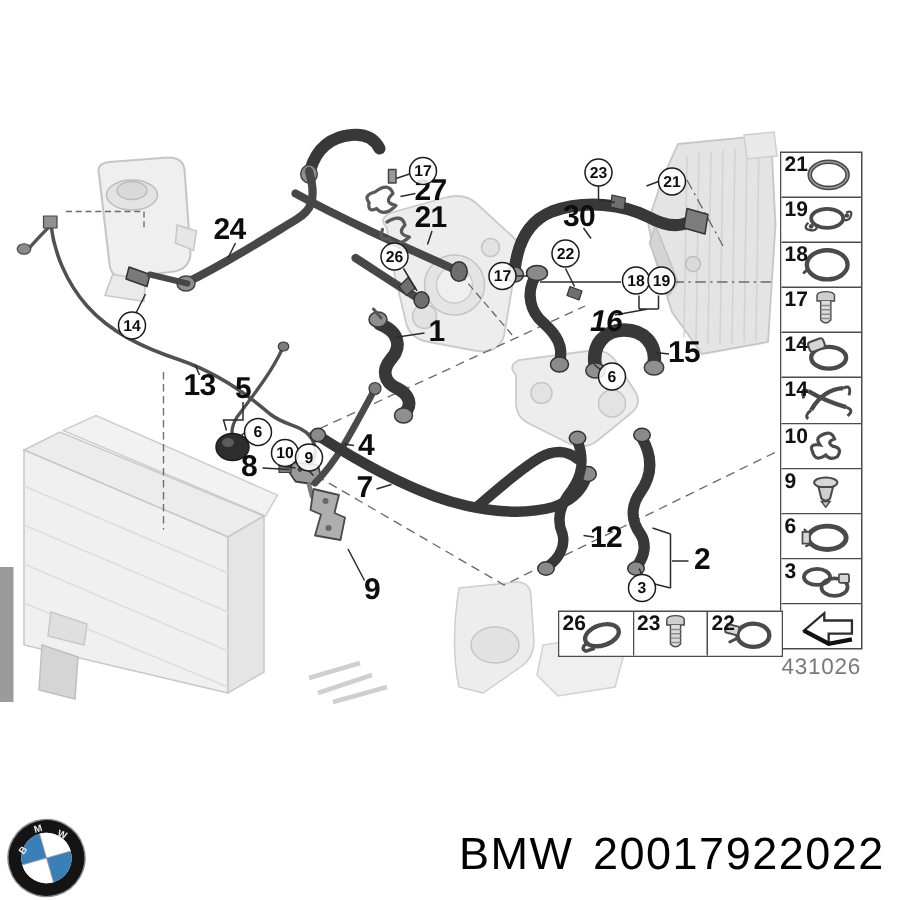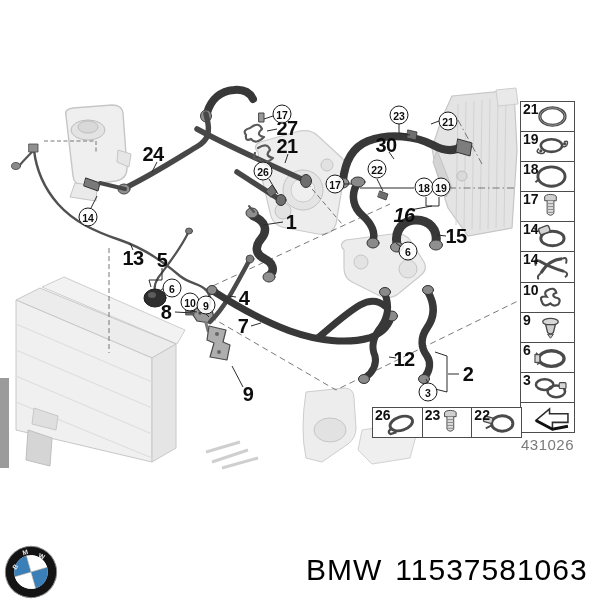--- a/index.html
+++ b/index.html
@@ -415,15 +415,15 @@
       <path d="M30,30 L48,30 A18,18 0 0 0 30,12 Z" fill="#ffffff"></path>
       <path d="M12,30 L48,30 M30,12 L30,48" stroke="#9a9a9a" stroke-width="0.6" fill="none"></path>
       <g fill="#eeeeee" font-family="Liberation Sans, sans-serif" font-size="7" font-weight="bold">
         <text x="13" y="22" transform="rotate(-38 16 20)">B</text>
         <text x="27" y="10.5">M</text>
         <text x="40" y="19" transform="rotate(38 44 20)">W</text>
       </g>
     </g>
   </svg>
   <div class="footer-title">
-    <span>BMW</span><span>11537581063</span>
+    <span>BMW</span><span>20017922022</span>
   </div>
 </div>
 
 </body></html>

